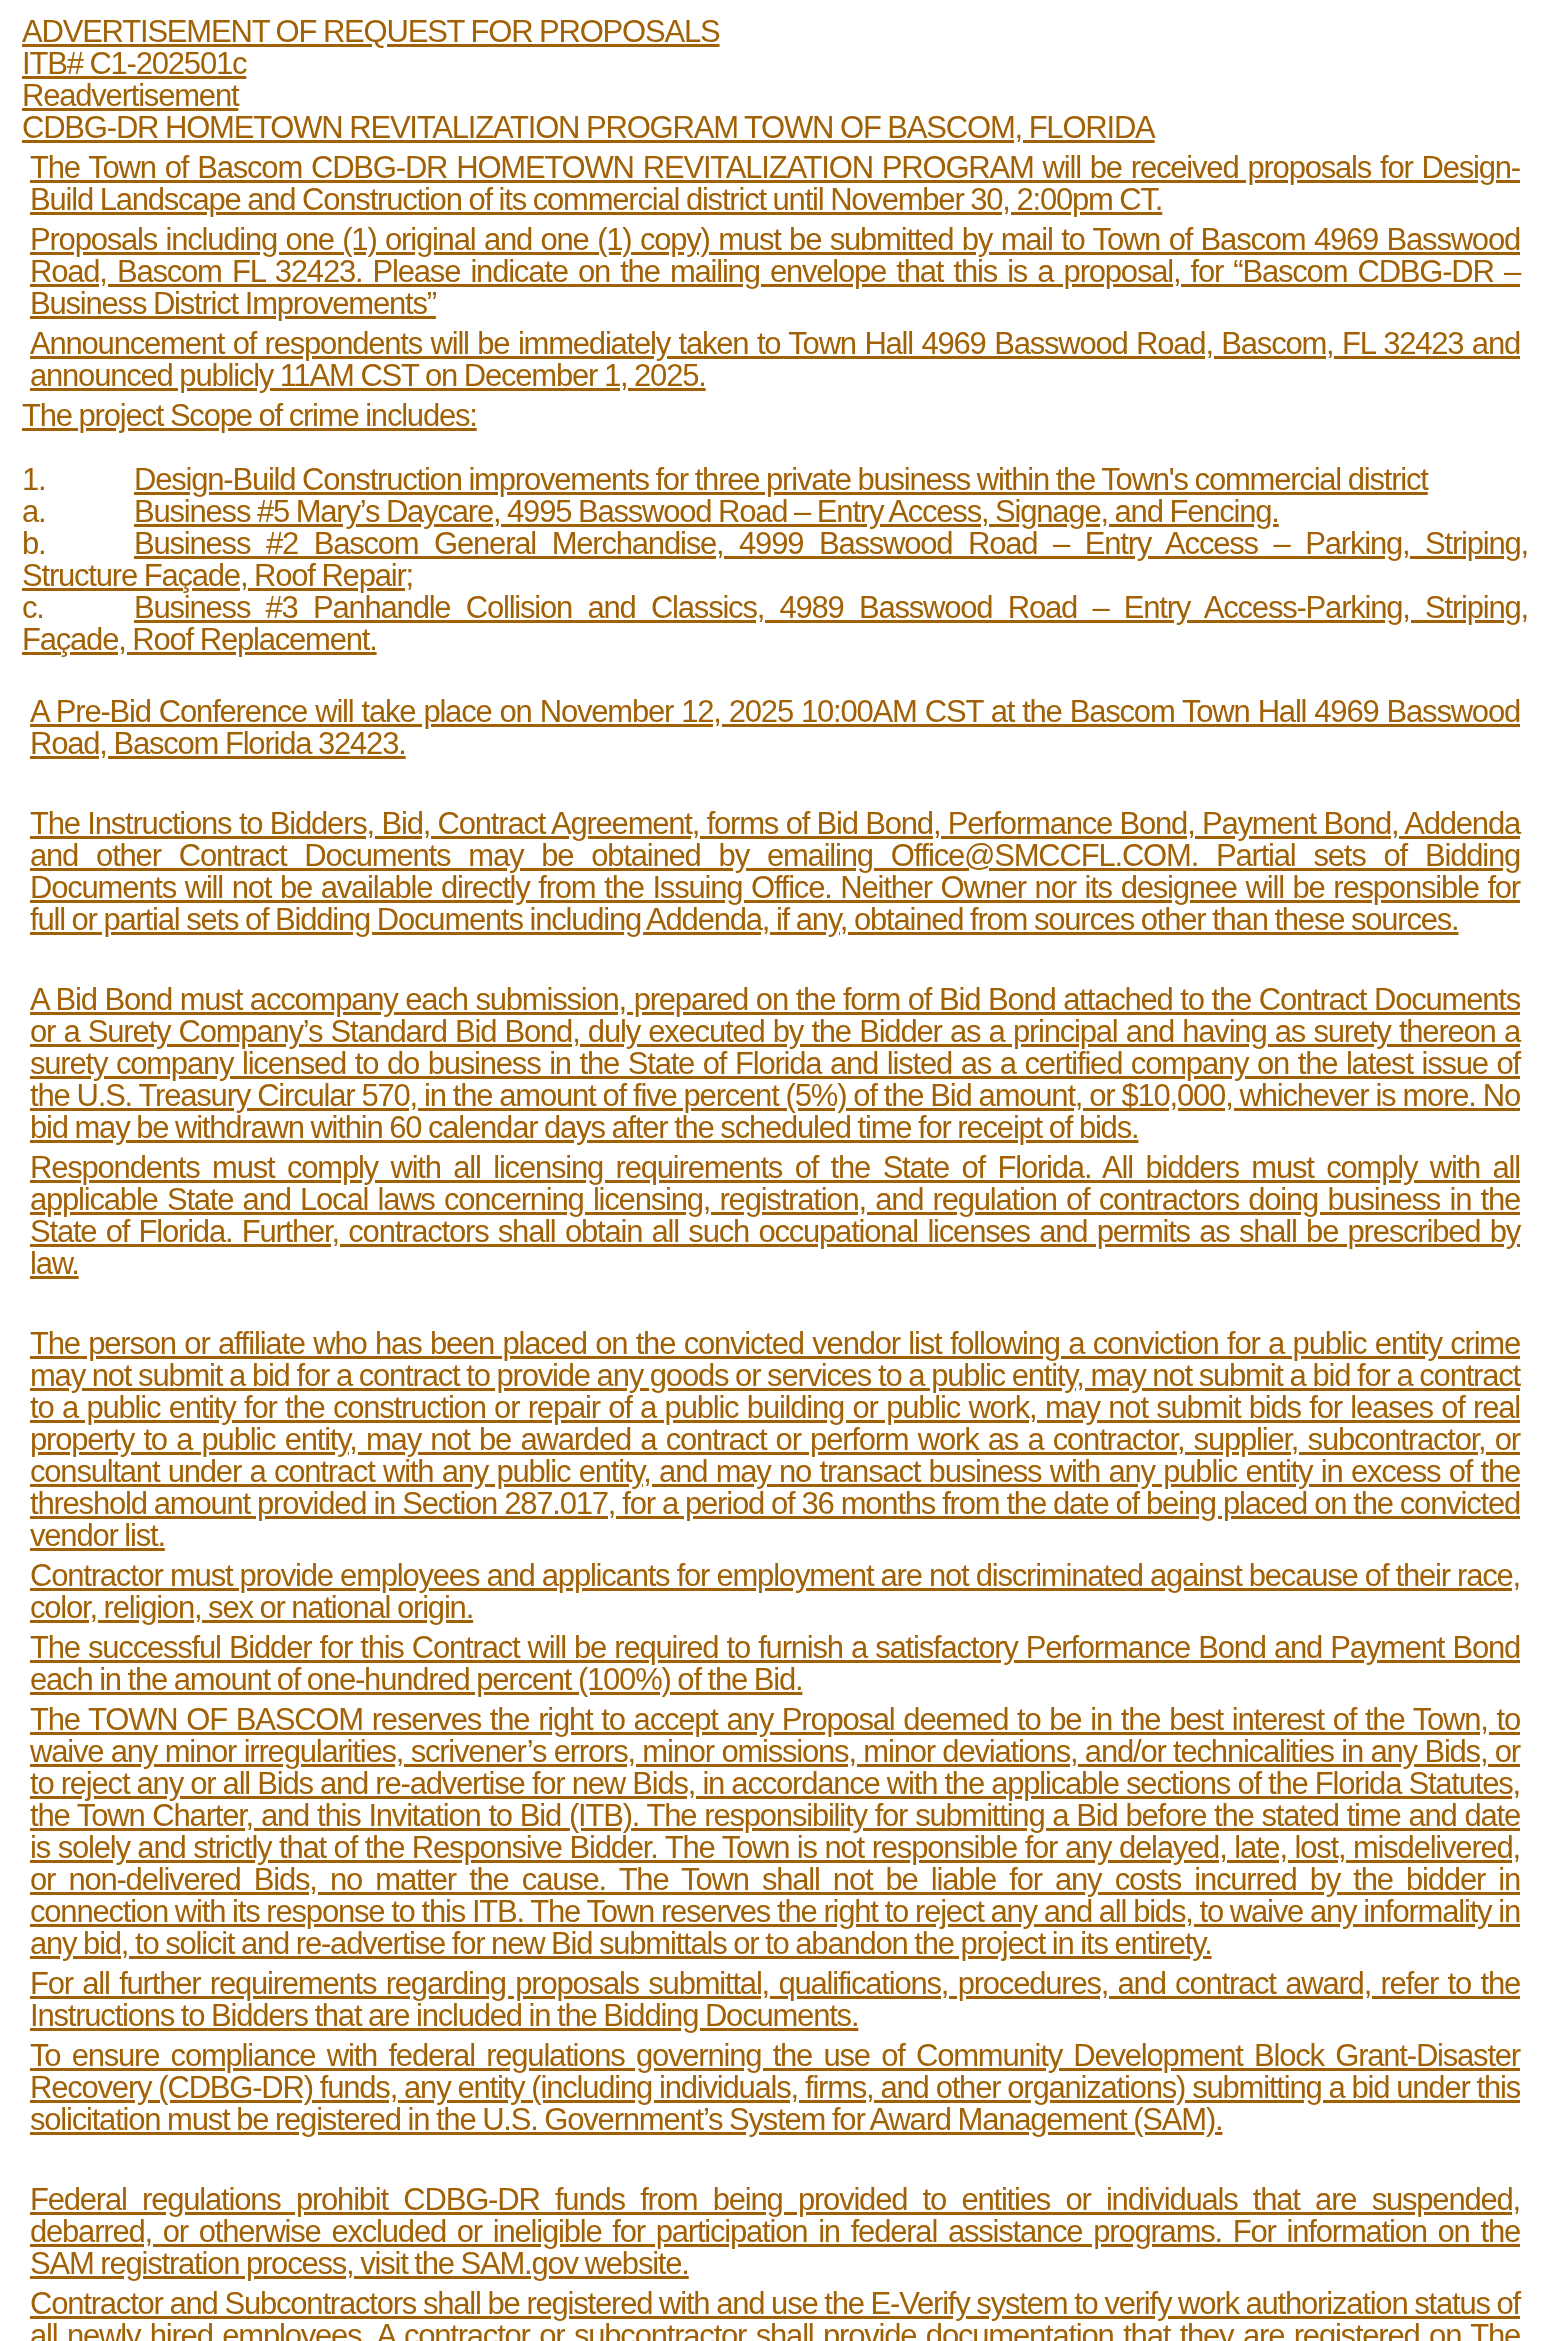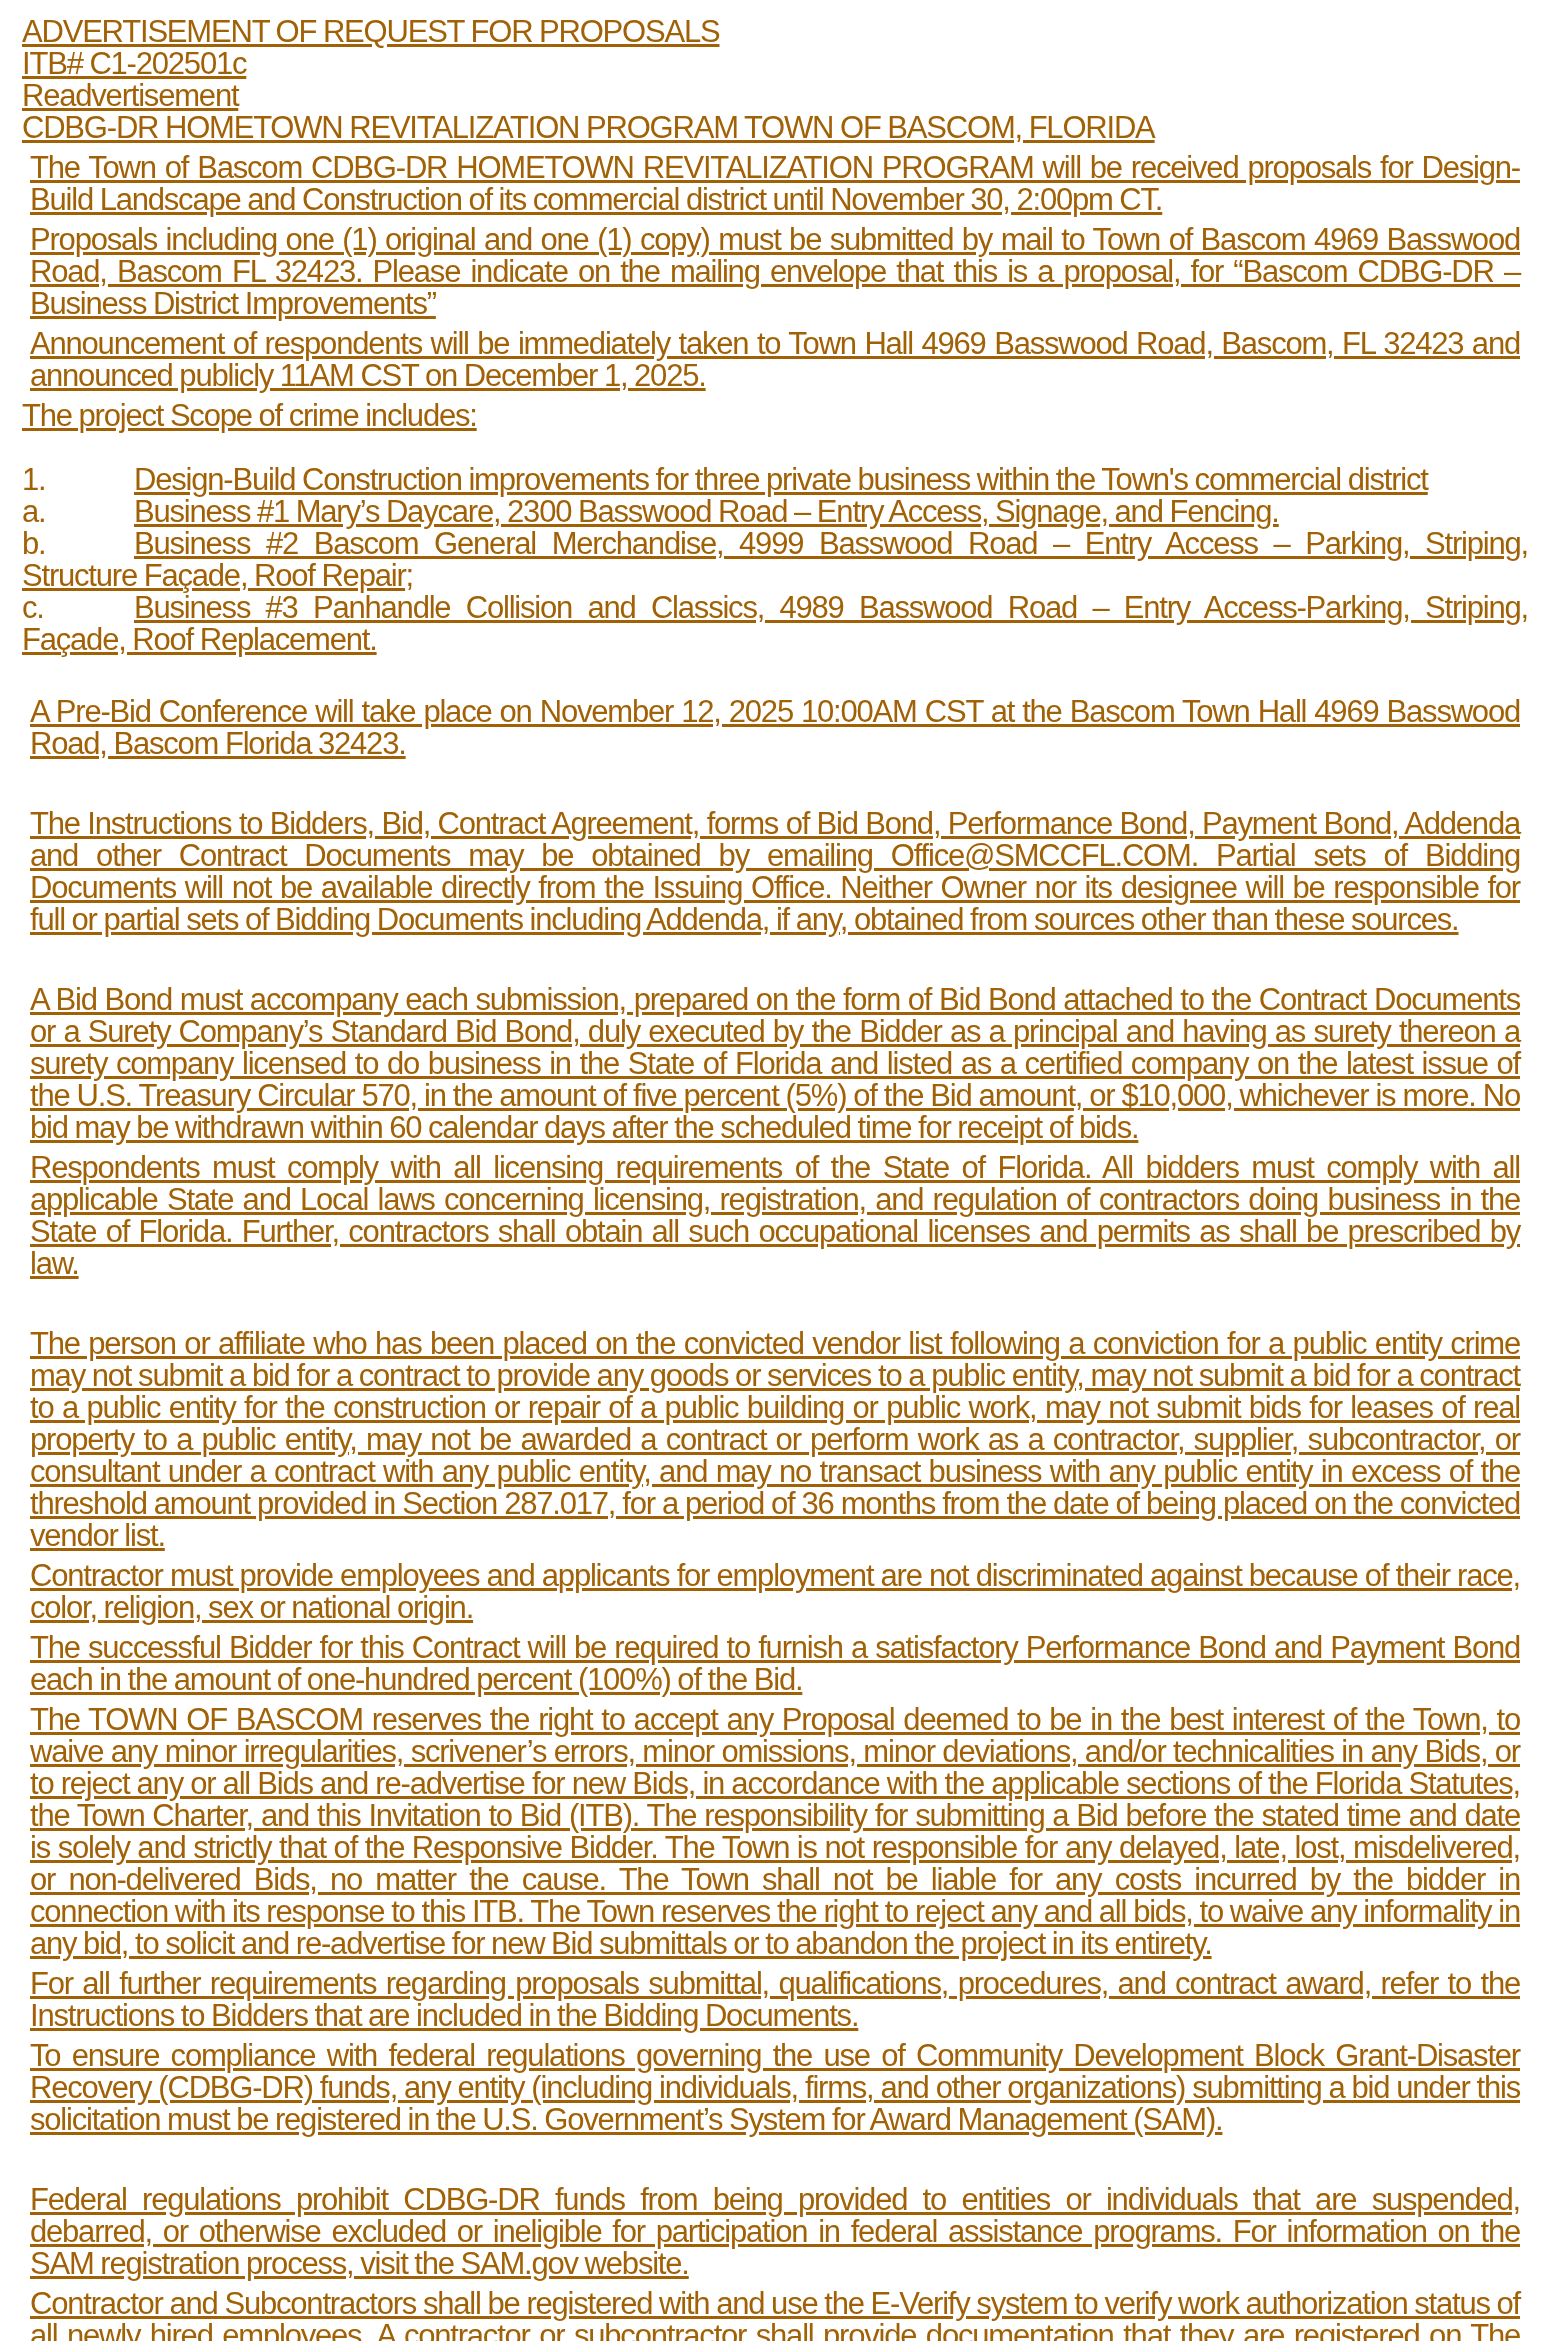--- a/index.html
+++ b/index.html
@@ -72,21 +72,21 @@
   <p class="para">Announcement of respondents will be immediately taken to Town Hall 4969 Basswood Road, Bascom, FL 32423 and announced publicly 11AM CST on December 1, 2025.</p>
   <p class="line">The project Scope of crime includes:</p>
 
   <span class="blank"></span>
 
   <div>
     <p class="list-item">
       <span class="list-marker">1.</span><span>Design-Build Construction improvements for three private business within the Town's commercial district</span>
     </p>
     <p class="list-item">
-      <span class="list-marker">a.</span><span>Business #1 Mary’s Daycare, 2300 Basswood Road – Entry Access, Signage, and Fencing.</span>
+      <span class="list-marker">a.</span><span>Business #5 Mary’s Daycare, 4995 Basswood Road – Entry Access, Signage, and Fencing.</span>
     </p>
     <p class="list-item">
       <span class="list-marker">b.</span><span>Business #2 Bascom General Merchandise, 4999 Basswood Road – Entry Access – Parking, Striping, Structure Façade, Roof Repair;</span>
     </p>
     <p class="list-item">
       <span class="list-marker">c.</span><span>Business #3 Panhandle Collision and Classics, 4989 Basswood Road – Entry Access-Parking, Striping, Façade, Roof Replacement.</span>
     </p>
   </div>
 
   <span class="blank"></span>

